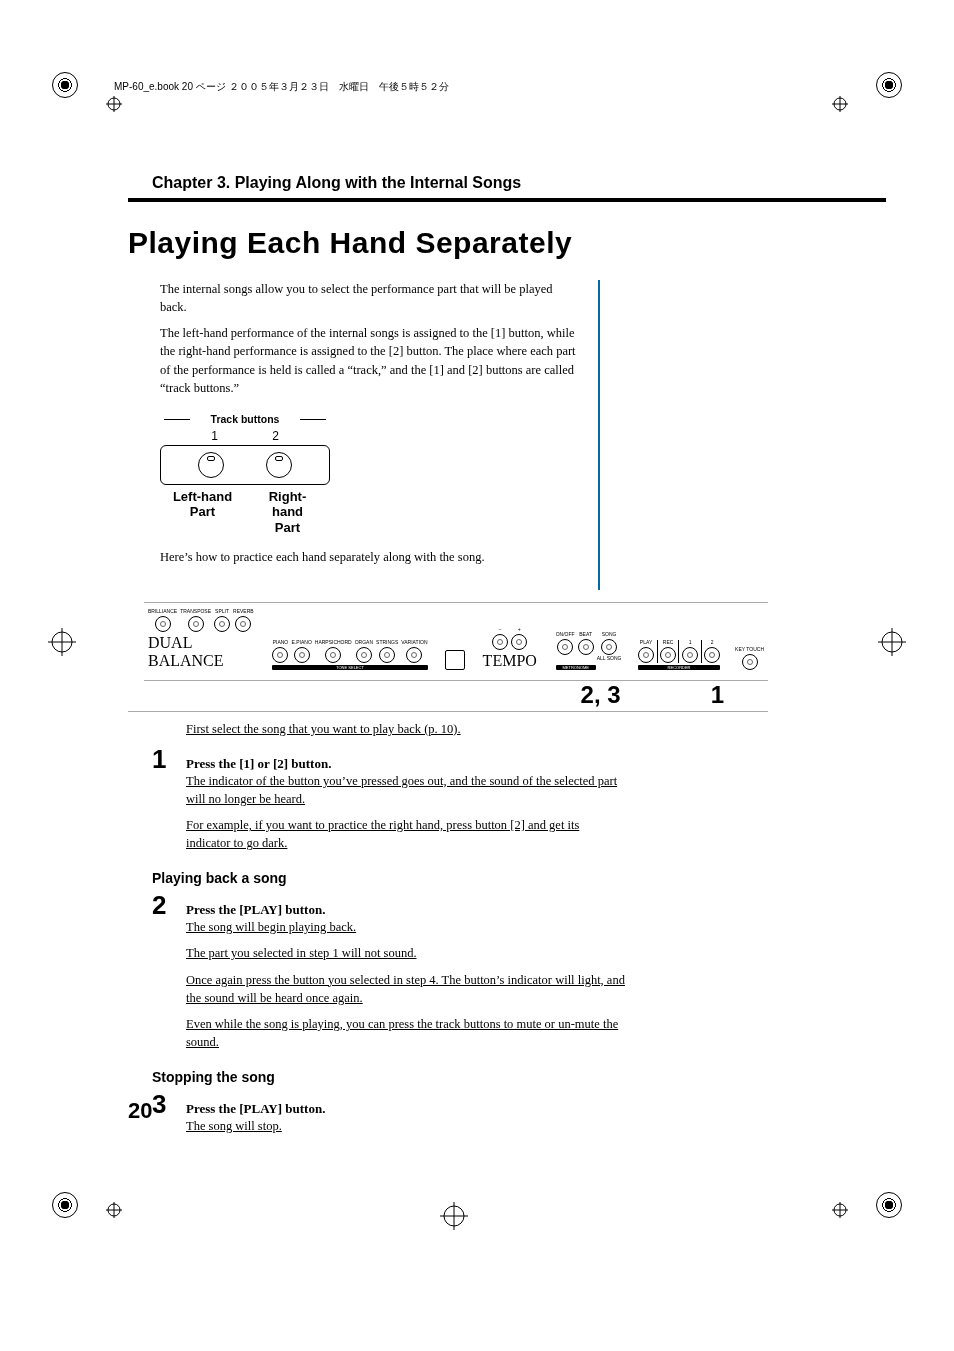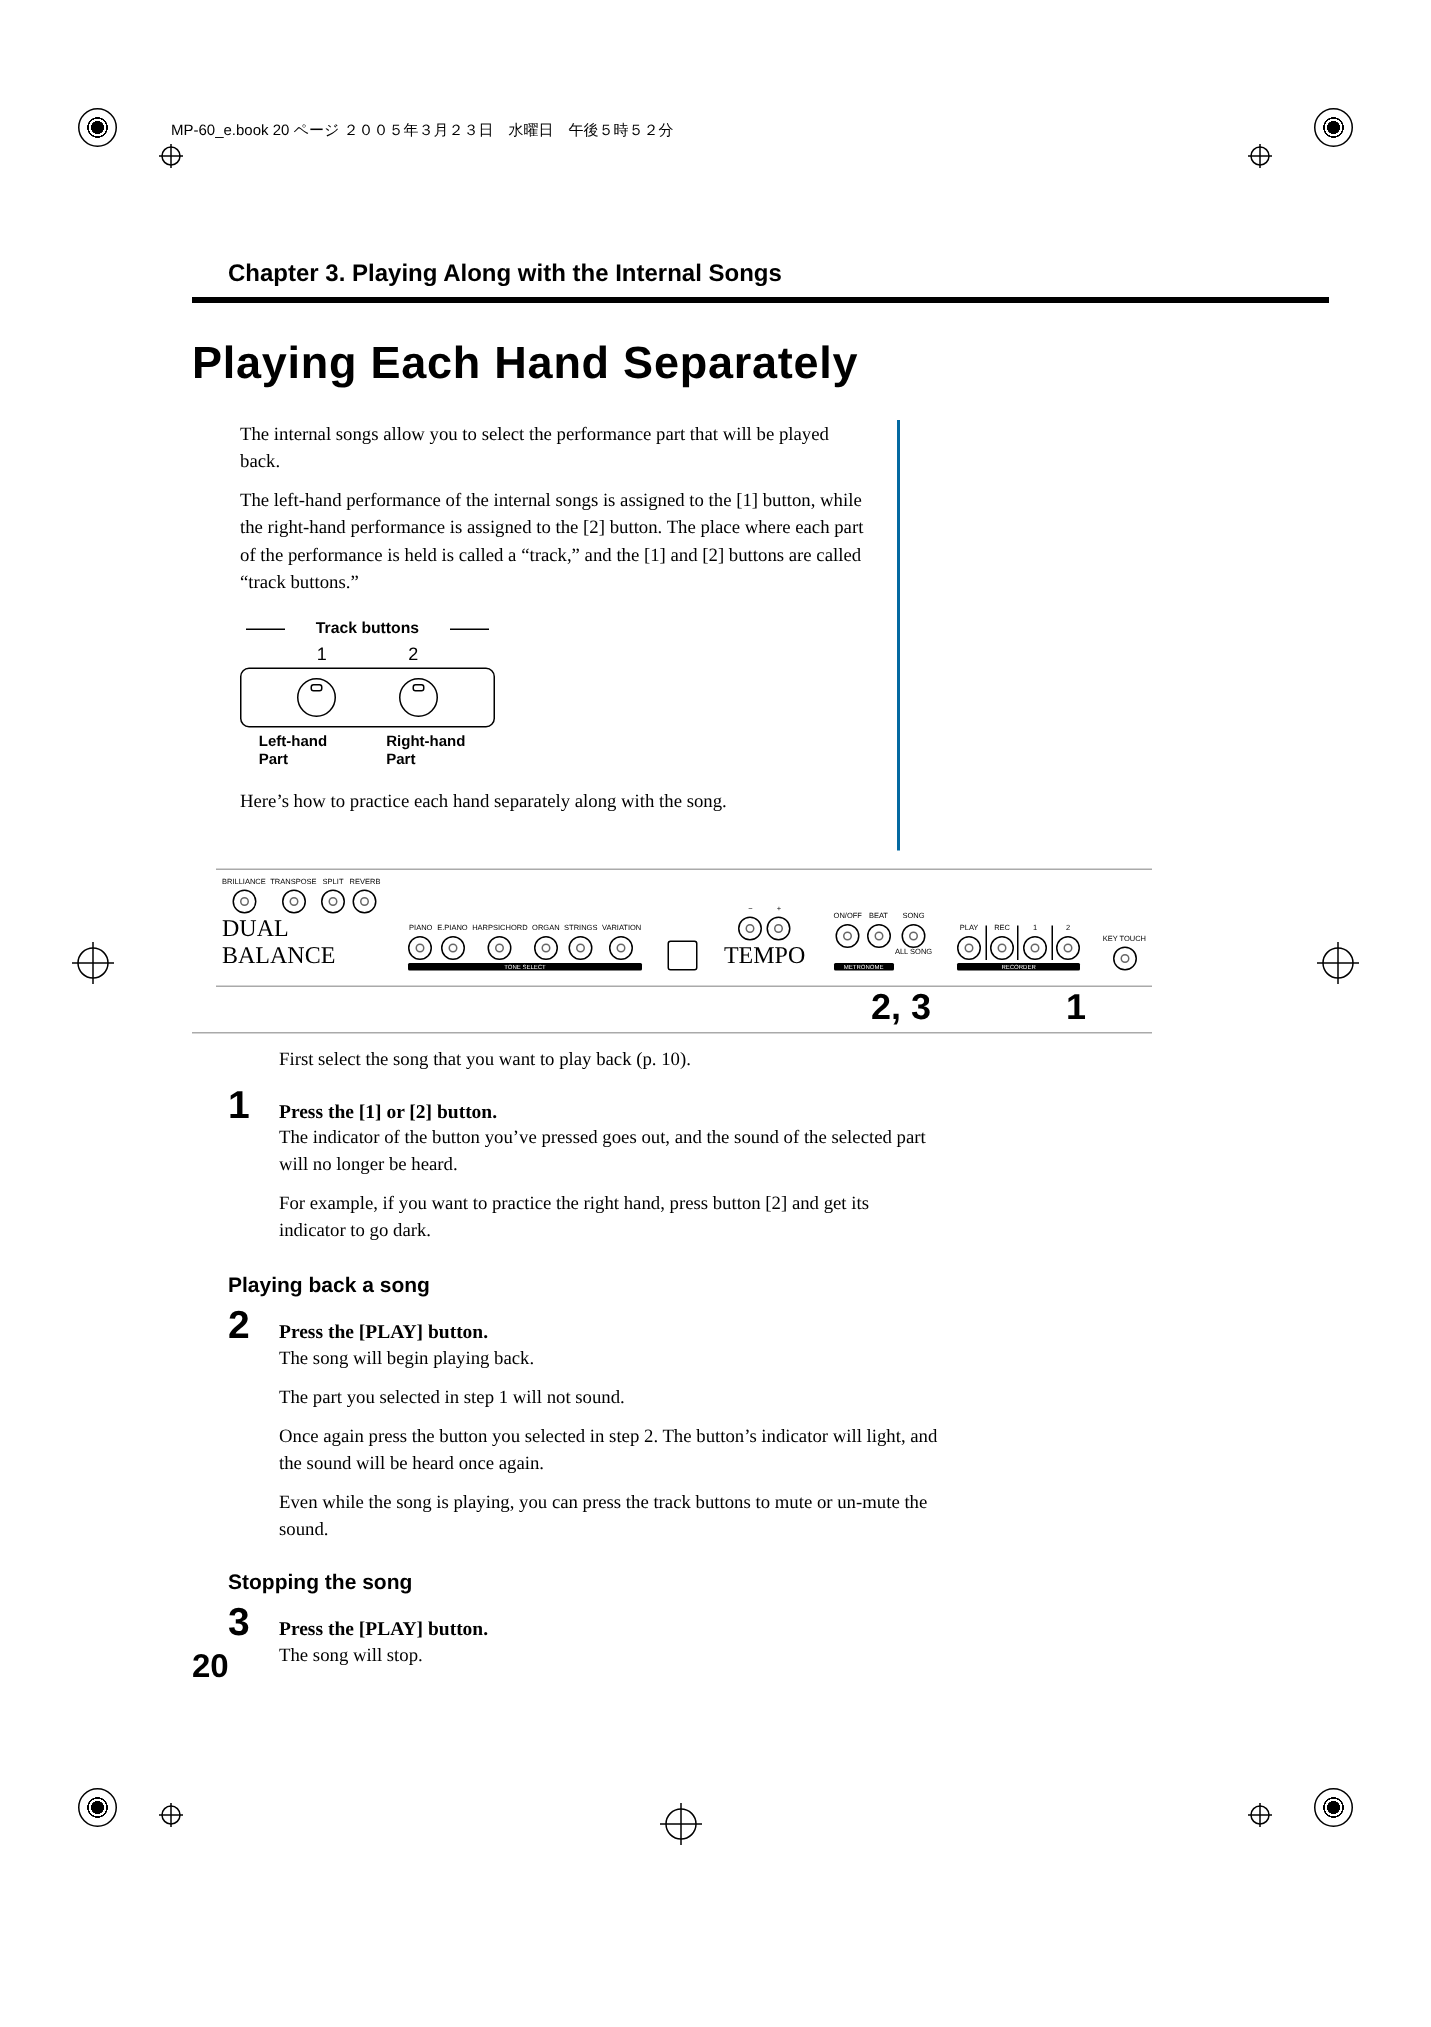--- a/index.html
+++ b/index.html
@@ -104,22 +104,23 @@
     width: 6px; height: 3px;
     border: 1px solid #000;
     border-radius: 2px;
     top: 3px; left: 50%;
     transform: translateX(-50%);
   }
   .tf-bottom {
     display: flex;
     justify-content: space-around;
     font-family: Arial, sans-serif;
-    font-size: 10px;
+    font-size: 13px;
     font-weight: bold;
+    text-align: center;
     margin-top: 4px;
   }
   .tf-bottom div { width: 60px; line-height: 1.2; }
 
   .panel-figure {
     margin: 12px 0 8px 0;
     width: 640px;
   }
   .panel-row {
     display: flex;
@@ -189,20 +190,21 @@
     padding-right: 44px;
     border-bottom: 1px solid #aaa;
     padding-bottom: 2px;
   }
 
   .body-block { margin-left: 58px; width: 440px; }
   .body-block p {
     font-size: 12.5px;
     line-height: 1.45;
     margin: 0 0 8px 0;
+    text-decoration: underline;
   }
   .sub-heading {
     font-family: Arial, sans-serif;
     font-weight: bold;
     font-size: 14px;
     margin: 18px 0 6px 24px;
   }
   .step-row {
     display: flex;
     align-items: baseline;
@@ -479,21 +481,21 @@
   </div>
 
   <div class="sub-heading">Playing back a song</div>
   <div class="step-row">
     <div class="step-num">2</div>
     <div class="step-title">Press the [PLAY] button.</div>
   </div>
   <div class="body-block">
     <p>The song will begin playing back.</p>
     <p>The part you selected in step 1 will not sound.</p>
-    <p>Once again press the button you selected in step 2. The button’s indicator will light, and the sound will be heard once again.</p>
+    <p>Once again press the button you selected in step 4. The button’s indicator will light, and the sound will be heard once again.</p>
     <p>Even while the song is playing, you can press the track buttons to mute or un-mute the sound.</p>
   </div>
 
   <div class="sub-heading">Stopping the song</div>
   <div class="step-row">
     <div class="step-num">3</div>
     <div class="step-title">Press the [PLAY] button.</div>
   </div>
   <div class="body-block">
     <p>The song will stop.</p>

